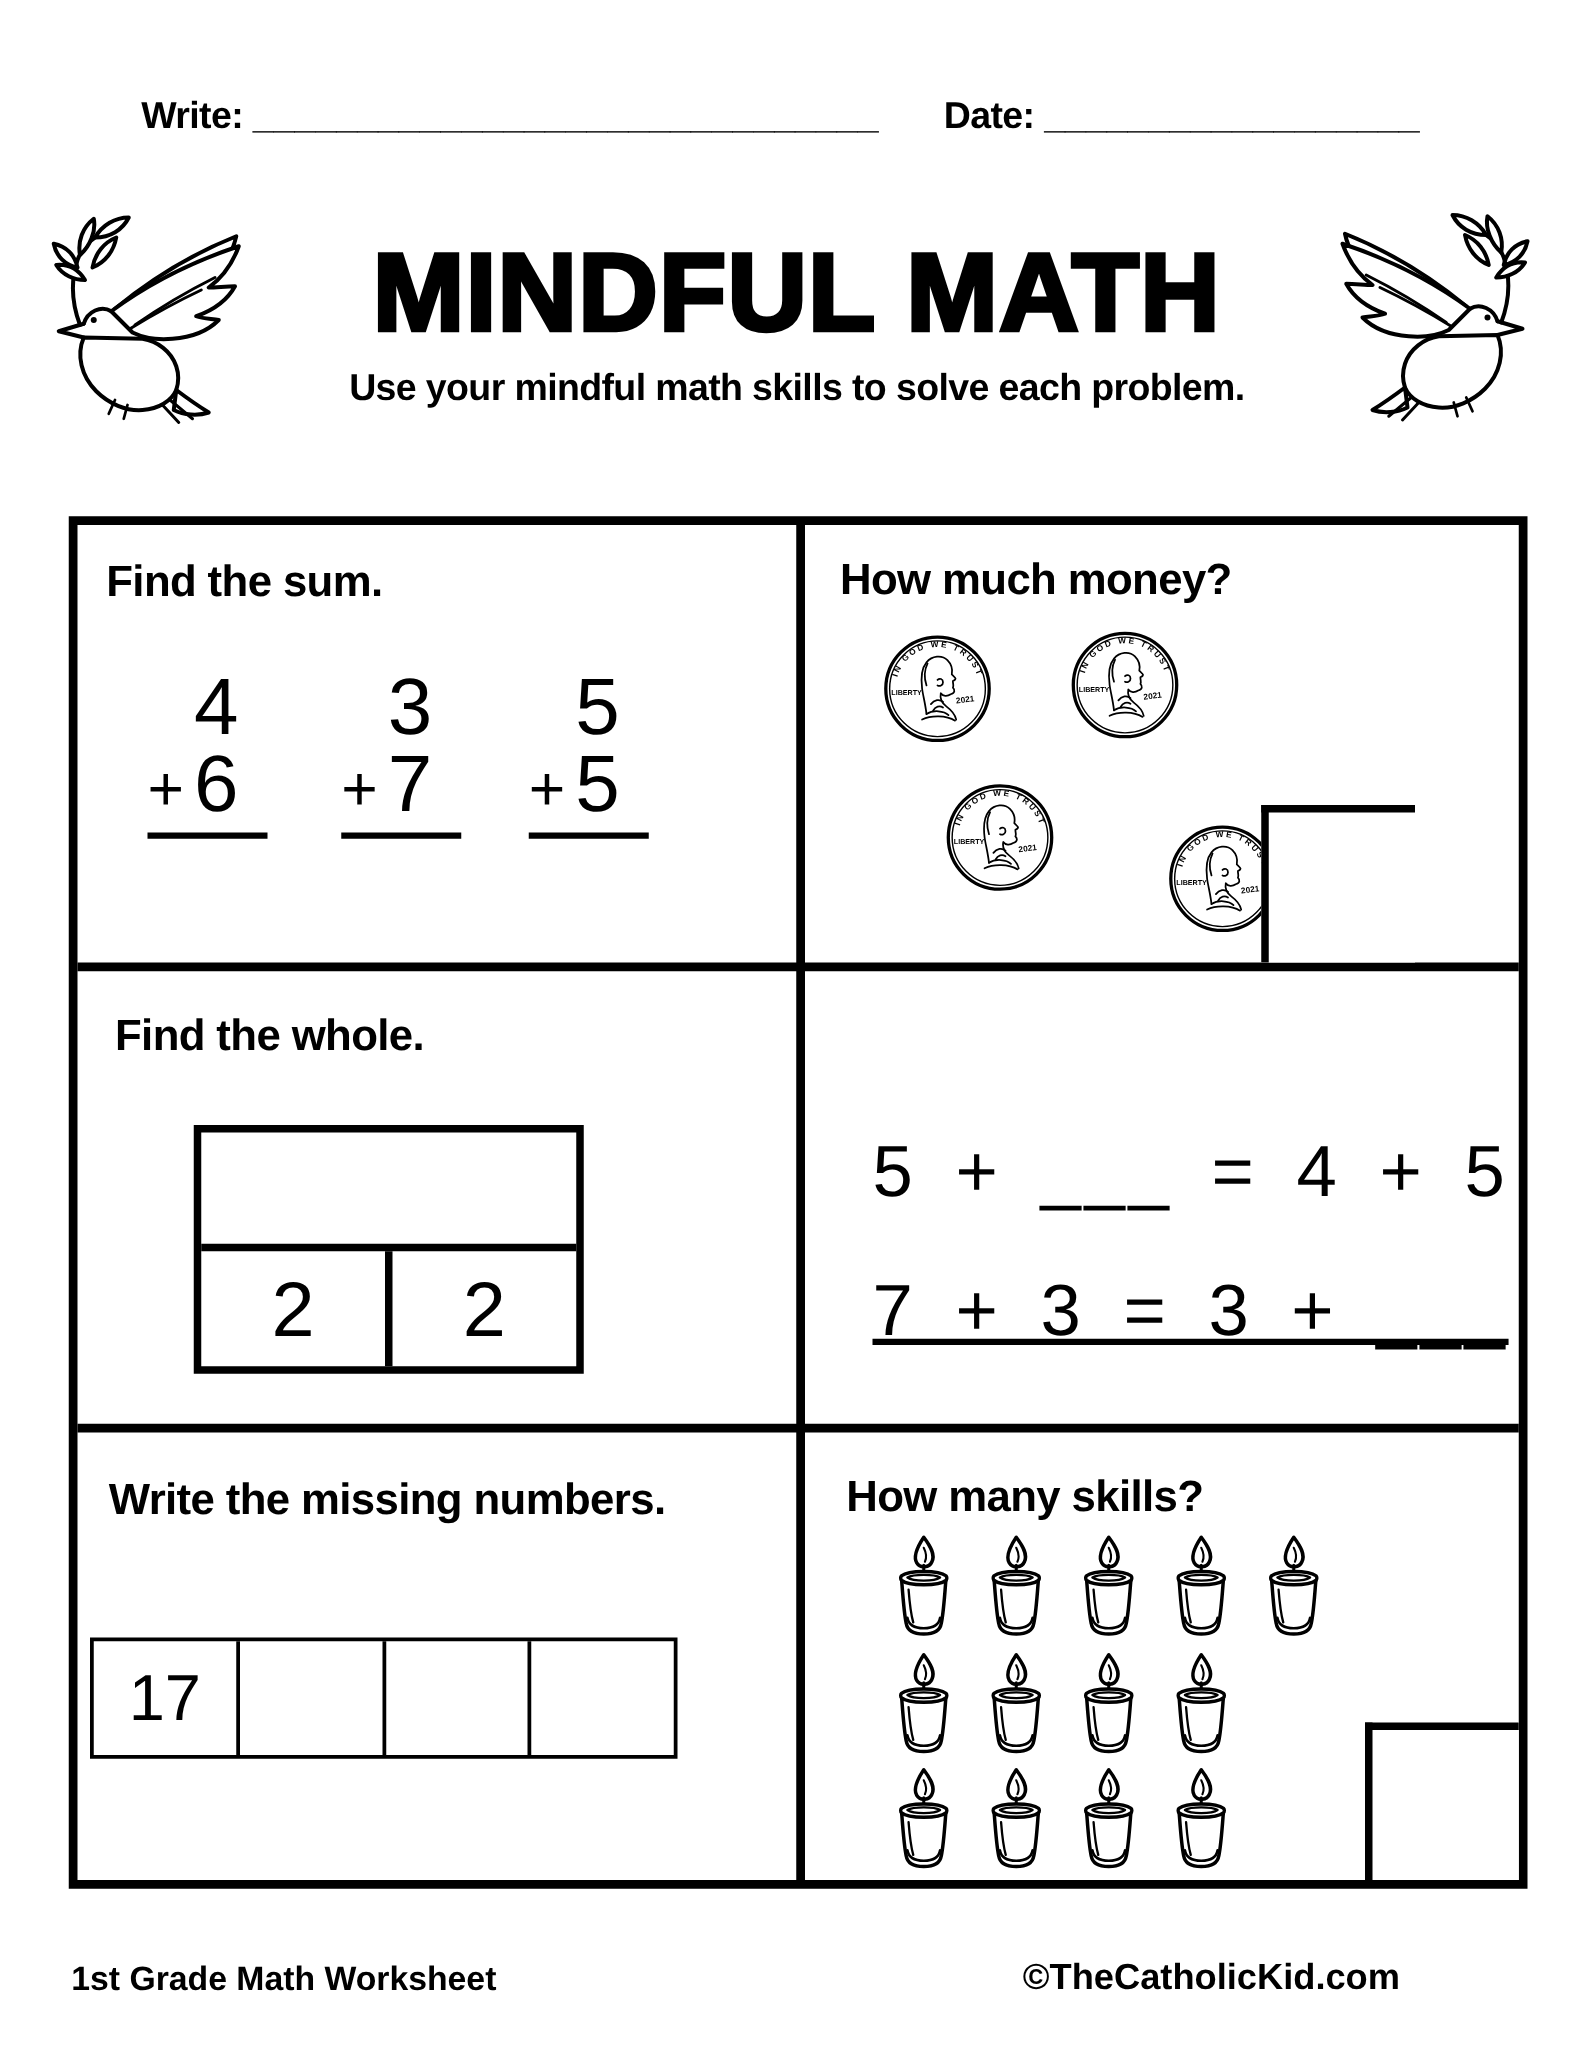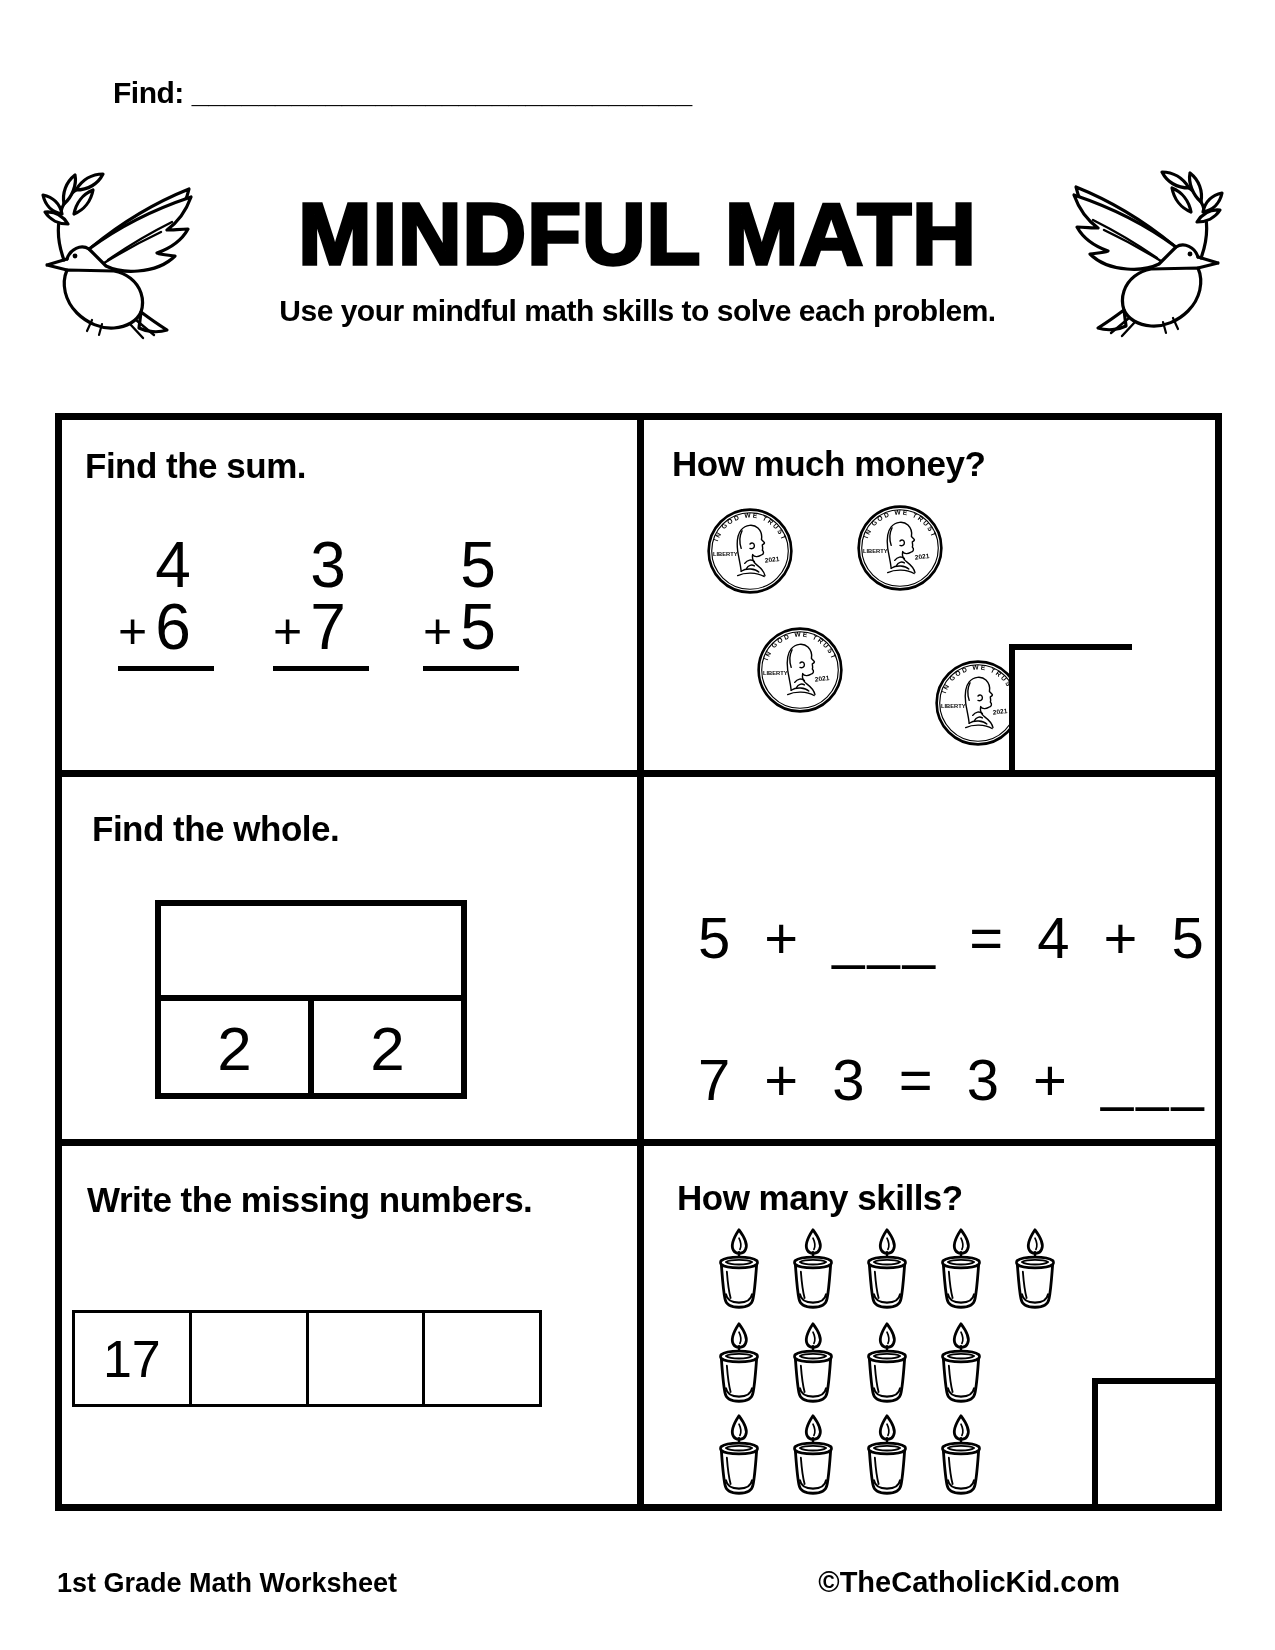--- a/index.html
+++ b/index.html
@@ -64,21 +64,21 @@
   #pw-box { position:absolute; left:93px; top:123px; width:312px; height:199px; border:6px solid #000; display:flex; flex-direction:column; }
   #pw-top { height:89px; }
   #pw-bottom { flex:1; display:flex; border-top:6px solid #000; }
   .pw-part { flex:1; display:flex; align-items:center; justify-content:center;
              font-size:62px; font-weight:500; line-height:1; padding-top:4px; }
   #pw-part-right { border-left:6px solid #000; }
 
   
   .equation { position:absolute; left:54px; font-size:58px; font-weight:500; line-height:62px;
               letter-spacing:3px; word-spacing:12px; white-space:nowrap; }
-  #eq-0 { top:130px; } #eq-1 { top:272px; }
+  #eq-0 { top:130px; } #eq-1 { top:241px;text-decoration:underline; }
 
   
   #seq-strip { position:absolute; left:10px; top:164px; width:470px; height:97px;
                border:3px solid #000; display:flex; }
   .seq-cell { flex:1; display:flex; align-items:center; justify-content:center;
               font-size:52px; font-weight:500; border-left:3px solid #000; }
   .seq-cell:first-child { border-left:none; }
 
   
   .v-row { position:absolute; left:67px; display:flex; gap:18px; }
@@ -147,22 +147,26 @@
       <path d="M36,18 C42,8 52,2 63,2 C58,12 48,18 36,18 Z"></path>
       <path d="M28,52 C19,52 10,48 5,40 C15,39 23,44 28,52 Z"></path>
       <path d="M34,42 C36,31 43,22 53,18 C51,29 44,38 34,42 Z"></path>
     </g>
   </defs>
 </svg>
 
 <div id="page">
 
   <div class="nd" id="name-block">
-    <span>Find:</span>
+    <span>Write:</span>
     <span class="line">______________________________</span>
+  </div>
+  <div class="nd" id="date-block">
+    <span>Date:</span>
+    <span class="line">__________________</span>
   </div>
 
   <div class="dove" id="dove-left">
     <svg viewBox="0 0 200 170">
         <use href="#dove-def"></use>
       </svg>
   </div>
   <div class="dove" id="dove-right">
     <svg viewBox="0 0 200 170">
         <use href="#dove-def"></use>

